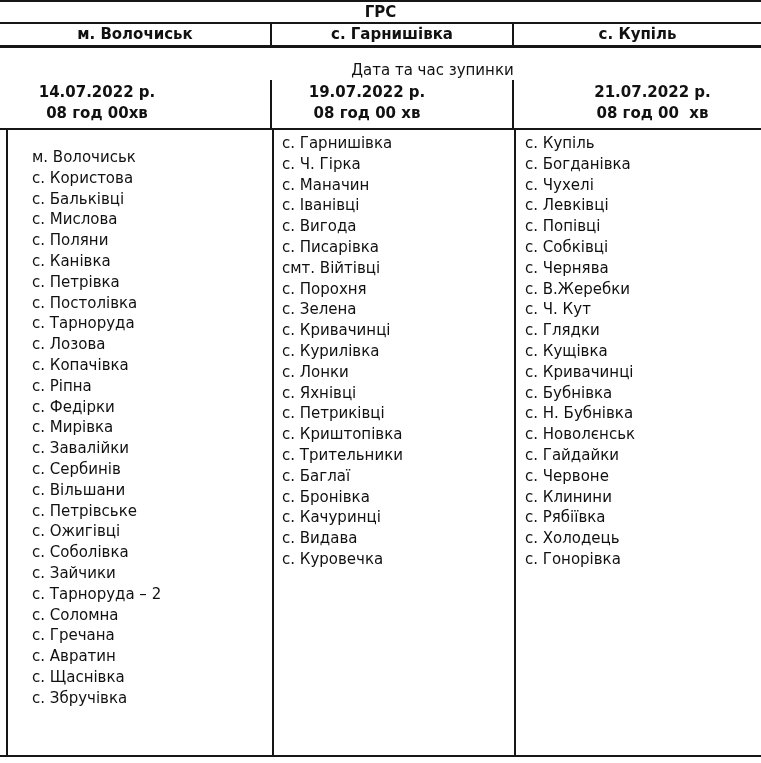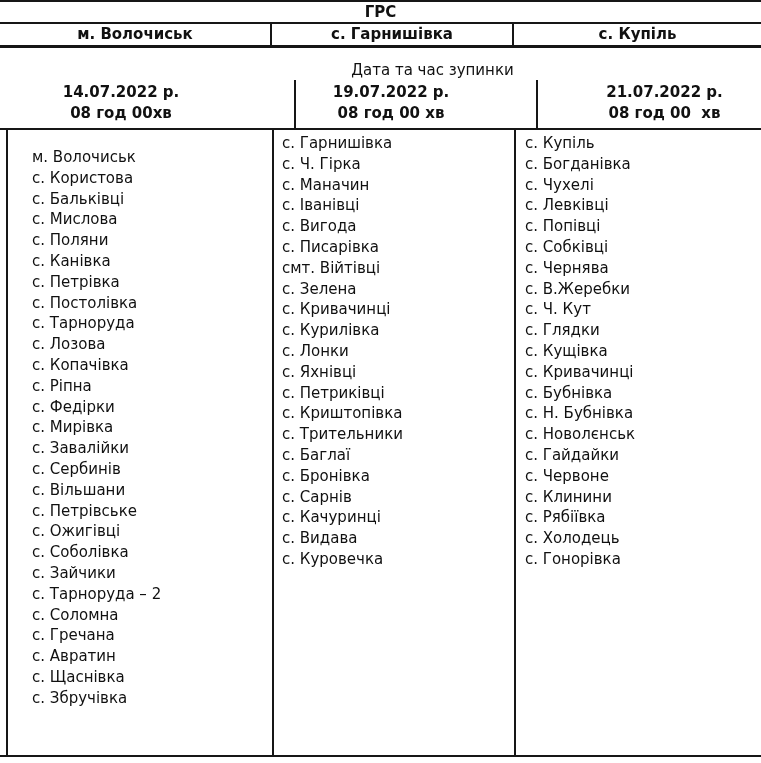--- a/index.html
+++ b/index.html
@@ -32,21 +32,21 @@
   .names-row .c1{width:272px;border-right:2px solid #161616;}
   .names-row .c2{width:242px;border-right:2px solid #161616;}
   .names-row .c3{flex:1;}
   .gap{height:13px;}
   .subtitle{
     height:19px;line-height:19px;
     text-align:center;
     position:relative;left:52px;
   }
   
-  .dates-row{display:flex;padding-left:24px;}
+  .dates-row{display:flex;}
   .dates-row .cell{
     box-sizing:border-box;
     padding:2px 0 4px;
     font-weight:bold;text-align:center;line-height:21px;
   }
   .dates-row .c1{width:272px;border-right:2px solid #161616;}
   .dates-row .c2{width:242px;border-right:2px solid #161616;text-align:center;}
   .dates-row .c3{flex:1;}
   .dates-row .c1 .inner{position:relative;left:-38px;}
   .dates-row .c2 .inner{position:relative;left:-25px;}
@@ -140,31 +140,31 @@
           <div class="list-item">с. Збручівка</div>
         </div>
       <div class="body-col c2">
           <div class="list-item">с. Гарнишівка</div>
           <div class="list-item">с. Ч. Гірка</div>
           <div class="list-item">с. Маначин</div>
           <div class="list-item">с. Іванівці</div>
           <div class="list-item">с. Вигода</div>
           <div class="list-item">с. Писарівка</div>
           <div class="list-item">смт. Війтівці</div>
+          <div class="list-item">с. Порохня</div>
           <div class="list-item">с. Зелена</div>
           <div class="list-item">с. Кривачинці</div>
           <div class="list-item">с. Курилівка</div>
           <div class="list-item">с. Лонки</div>
           <div class="list-item">с. Яхнівці</div>
           <div class="list-item">с. Петриківці</div>
           <div class="list-item">с. Криштопівка</div>
           <div class="list-item">с. Трительники</div>
           <div class="list-item">с. Баглаї</div>
           <div class="list-item">с. Бронівка</div>
-          <div class="list-item">с. Сарнів</div>
           <div class="list-item">с. Качуринці</div>
           <div class="list-item">с. Видава</div>
           <div class="list-item">с. Куровечка</div>
         </div>
       <div class="body-col c3">
           <div class="list-item">с. Купіль</div>
           <div class="list-item">с. Богданівка</div>
           <div class="list-item">с. Чухелі</div>
           <div class="list-item">с. Левківці</div>
           <div class="list-item">с. Попівці</div>

